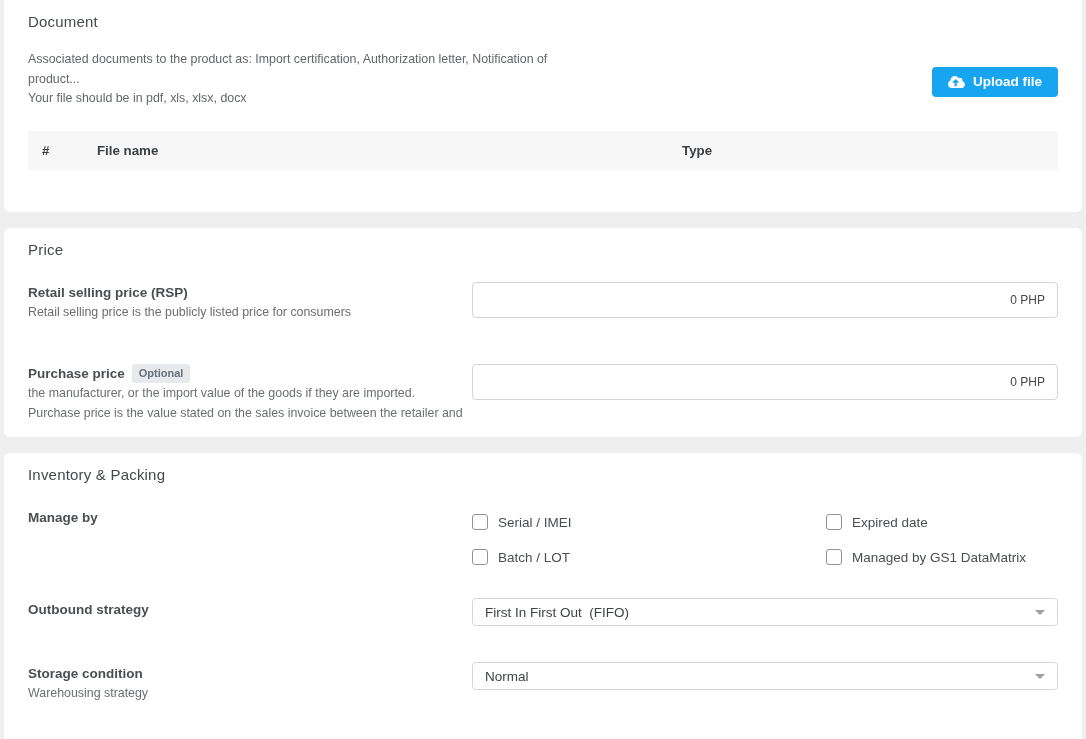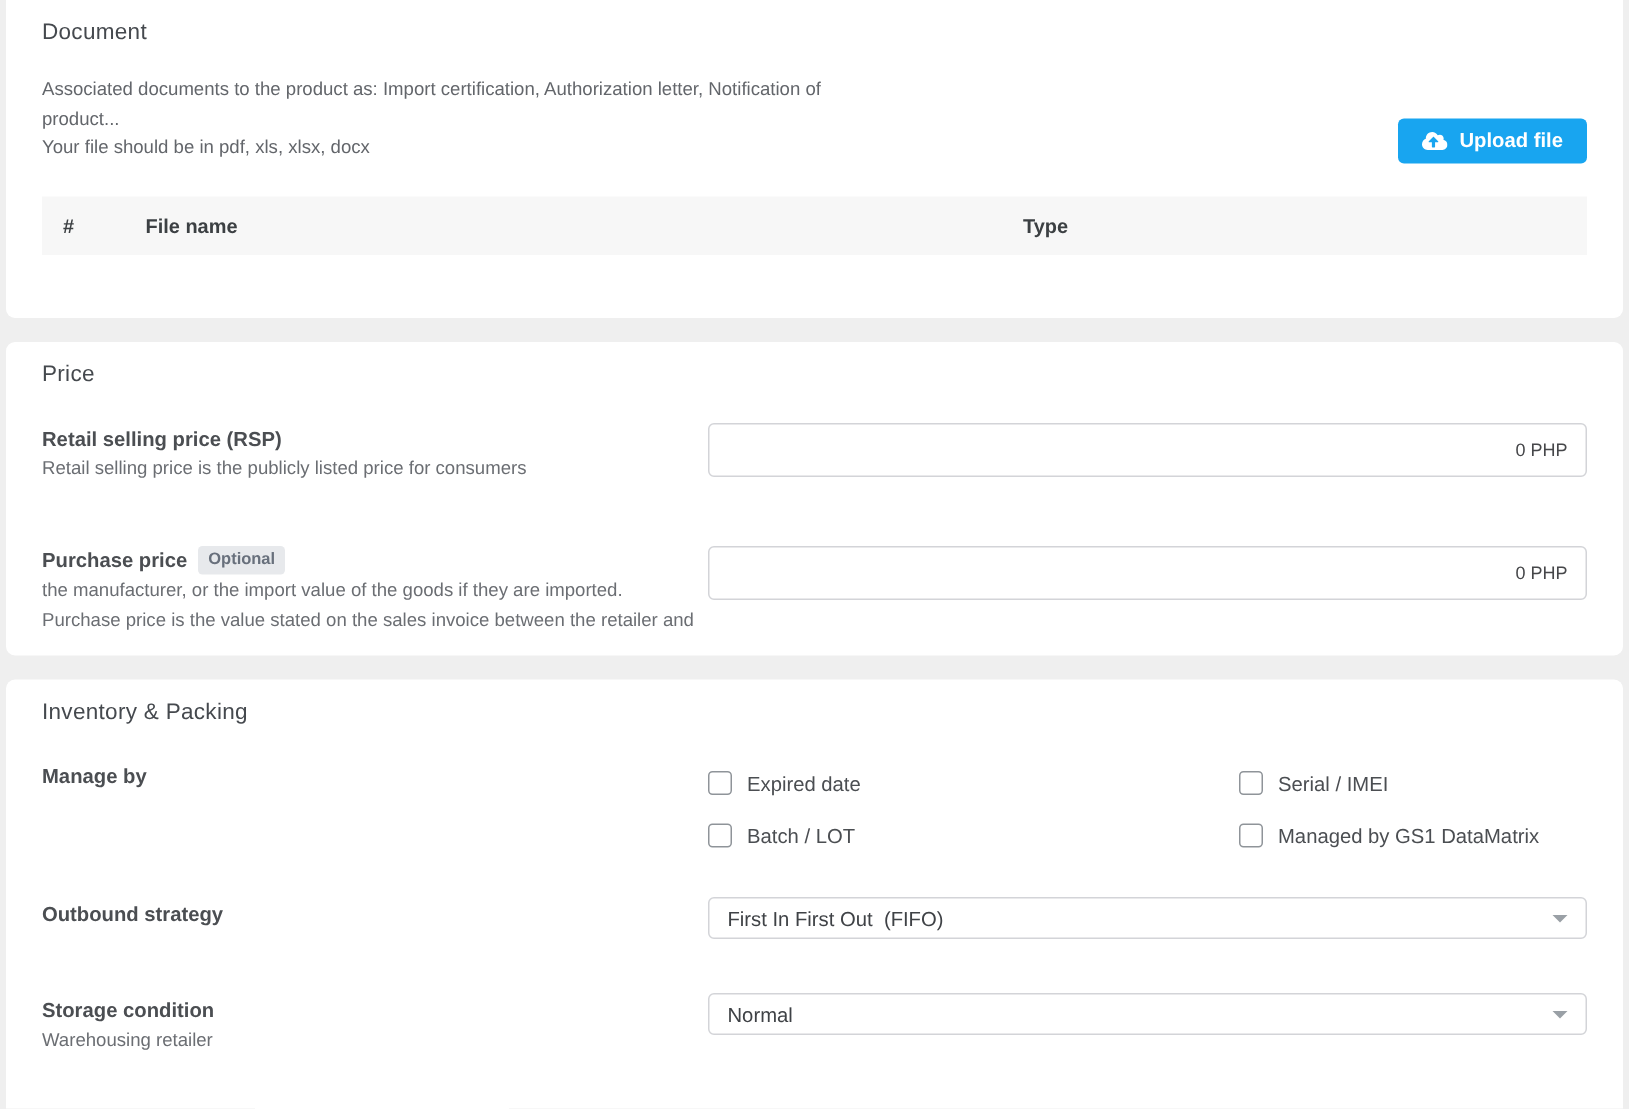--- a/index.html
+++ b/index.html
@@ -17,21 +17,21 @@
   .card-price    { margin-top: 16px; height: 209px; border-radius: 6px; }
   .card-inventory{ margin-top: 16px; height: 300px; border-radius: 6px 6px 0 0; }
 
   .section-title {
     margin: 0; padding-top: 14px;
     font-size: 15px; line-height: 16px; font-weight: 400;
     color: #45494e; letter-spacing: .2px;
   }
 
   
-  .doc-row { display: flex; justify-content: space-between; align-items: flex-end; margin-top: 20px; }
+  .doc-row { display: flex; justify-content: space-between; align-items: center; margin-top: 20px; }
   .doc-desc { font-size: 12.4px; color: #63666b; line-height: 19.5px; }
   .doc-desc div { white-space: nowrap; }
   .upload-btn {
     background: #18a5f0; color: #ffffff; border: none; border-radius: 4px;
     height: 30px; padding: 0 16px; margin-top: 5px;
     font-family: inherit; font-size: 13.5px; font-weight: 700;
     display: flex; align-items: center; gap: 8px; cursor: pointer; flex: none;
   }
   .upload-btn svg { display: block; }
   .table-header {
@@ -152,25 +152,25 @@
     <h2 class="section-title">Inventory &amp; Packing</h2>
 
     <div class="form-row row-manage">
       <div class="label-col">
         <div class="field-label">Manage by</div>
       </div>
       <div class="field-col">
         <div class="checkbox-grid">
           <div class="checkbox-item">
             <span class="checkbox"></span>
+            <span class="checkbox-label">Serial / IMEI</span>
+          </div>
+          <div class="checkbox-item">
+            <span class="checkbox"></span>
             <span class="checkbox-label">Expired date</span>
-          </div>
-          <div class="checkbox-item">
-            <span class="checkbox"></span>
-            <span class="checkbox-label">Serial / IMEI</span>
           </div>
           <div class="checkbox-item">
             <span class="checkbox"></span>
             <span class="checkbox-label">Batch / LOT</span>
           </div>
           <div class="checkbox-item">
             <span class="checkbox"></span>
             <span class="checkbox-label">Managed by GS1 DataMatrix</span>
           </div>
         </div>
@@ -185,21 +185,21 @@
         <div class="select">
           <span class="select-value">First In First Out  (FIFO)</span>
           <span class="caret"></span>
         </div>
       </div>
     </div>
 
     <div class="form-row row-storage">
       <div class="label-col">
         <div class="field-label pt3">Storage condition</div>
-        <div class="field-desc">Warehousing retailer</div>
+        <div class="field-desc">Warehousing strategy</div>
       </div>
       <div class="field-col">
         <div class="select">
           <span class="select-value">Normal</span>
           <span class="caret"></span>
         </div>
       </div>
     </div>
   </section>
 

